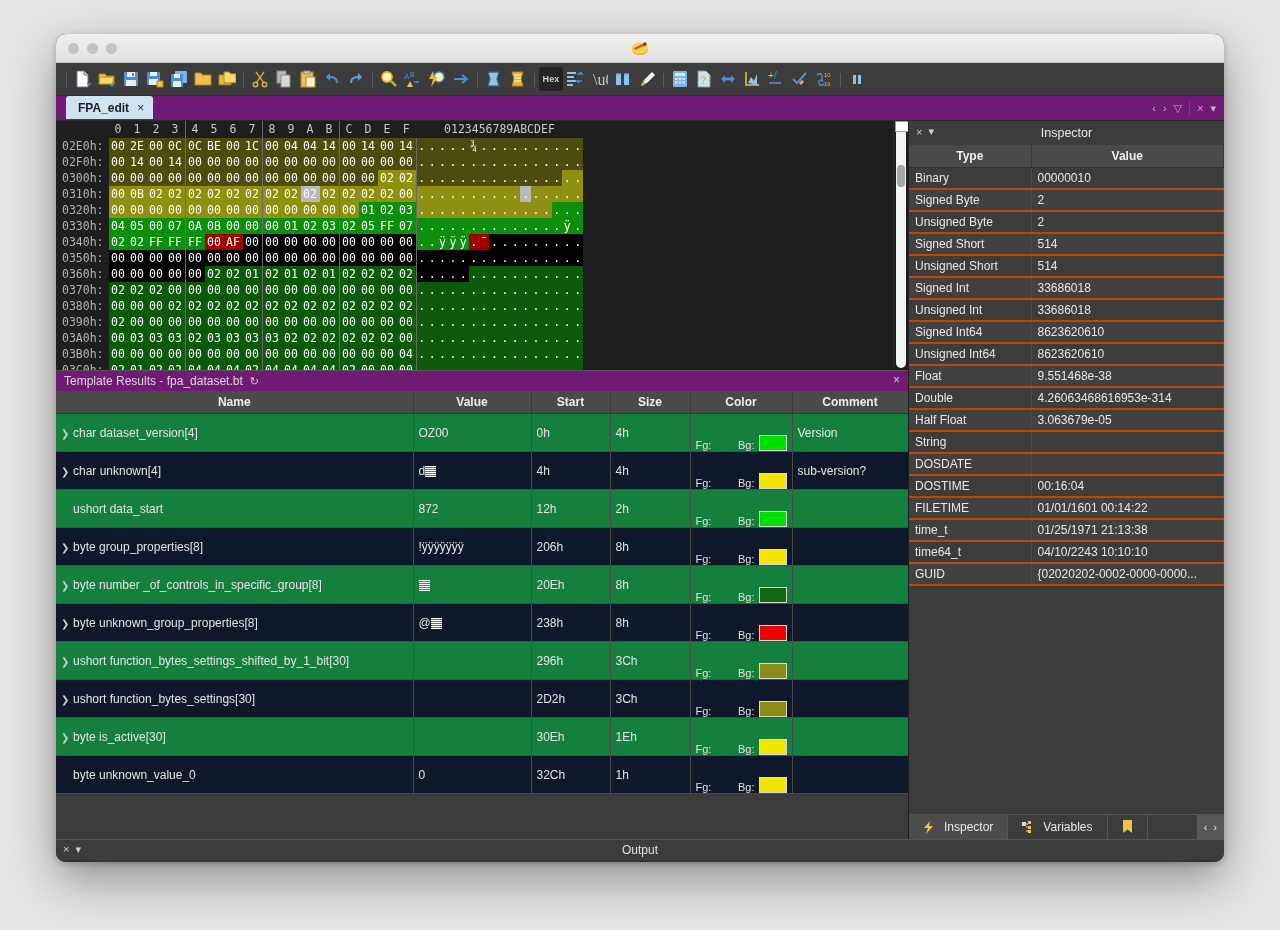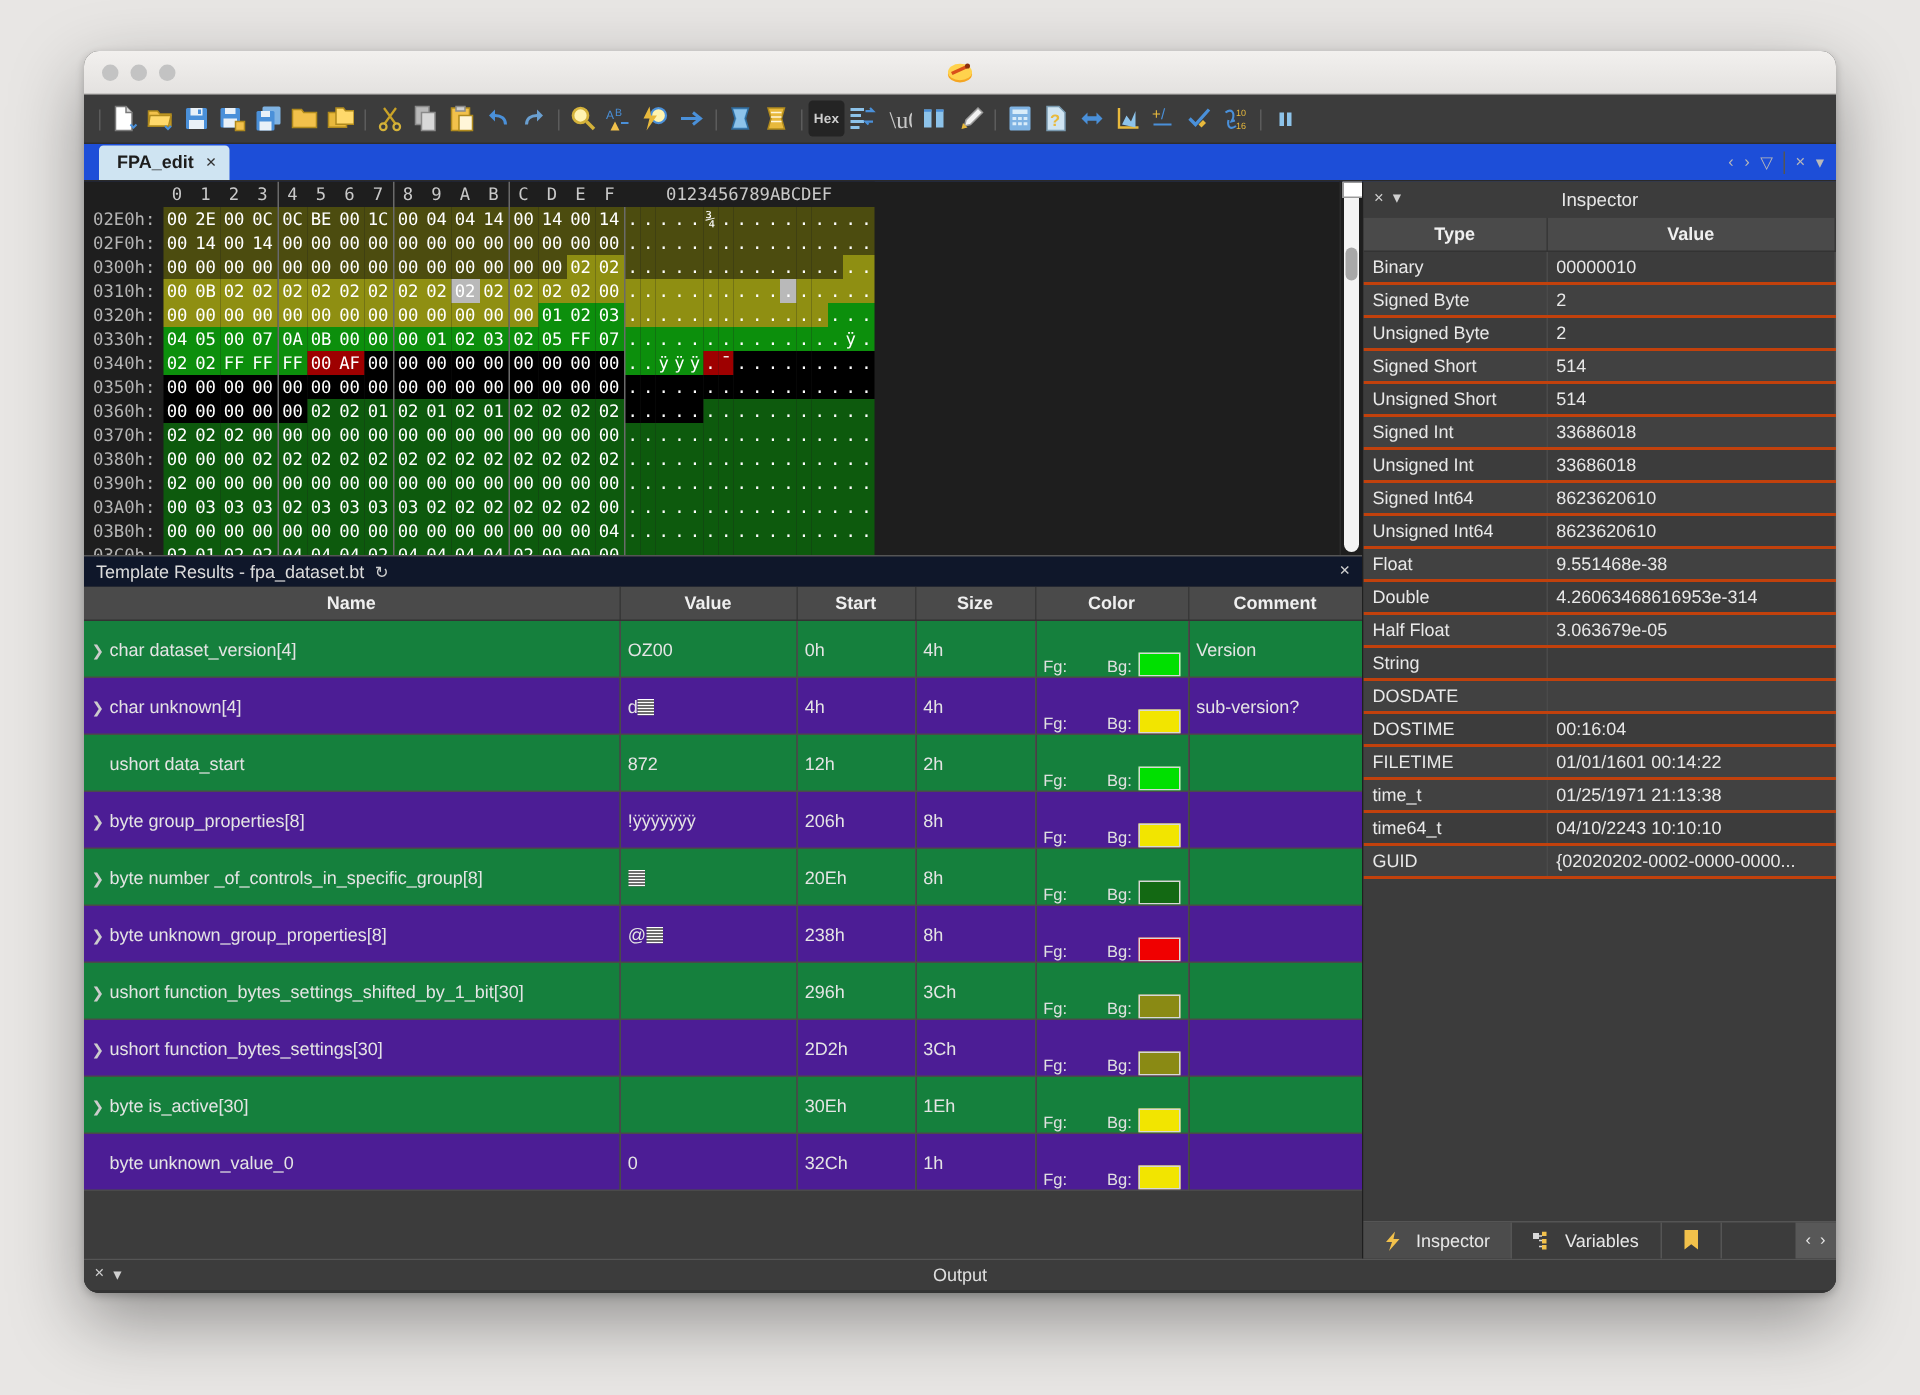--- a/index.html
+++ b/index.html
@@ -33,21 +33,21 @@
     height:32px;background:#3c3c3c;border-bottom:1px solid #2e2e2e;
     display:flex;align-items:center;padding:0 6px;gap:0px;
   }
   .tb{width:24px;height:24px;display:flex;align-items:center;justify-content:center;border-radius:3px;flex:0 0 auto;}
   .tbsep{width:9px;height:16px;flex:0 0 auto;position:relative;}
   .tbsep::after{content:"";position:absolute;left:4px;top:2px;width:1px;height:14px;background:#5c5c5c;}
   .tb.active{background:#242424;}
   .tb .hexlabel{color:#cfcfcf;font-size:9px;font-weight:bold;letter-spacing:.2px;}
   
   #tabstrip{
-    height:24px;background:#1d4ed8;display:flex;align-items:center;position:relative;
+    height:24px;background:#701a75;display:flex;align-items:flex-start;position:relative;
     border-bottom:1px solid #2a2a2a;
   }
   #tab-fpa{
     height:23px;background:#cfe4f2;color:#1d1d1d;font-size:12px;font-weight:bold;
     display:flex;align-items:center;gap:8px;padding:0 9px 0 12px;margin-left:10px;
     border-top-left-radius:3px;border-top-right-radius:3px;
   }
   #tab-fpa .x{font-size:12px;font-weight:normal;color:#333;}
   #tabstrip .right{position:absolute;right:0;top:0;height:24px;display:flex;align-items:center;gap:7px;padding-right:8px;color:#b9b9b9;font-size:11px;}
   .vsep{width:1px;height:15px;background:#555;}
@@ -71,36 +71,36 @@
   .c-dgreen{background:#0d5a0d;}
   .c-black{background:#000000;}
   .c-red{background:#9e0000;}
   .cursor{background:#b9b9b9;color:#1e1e1e;}
   #hexscroll{width:14px;background:#1e1e1e;position:relative;border-left:1px solid #2b2b2b;}
   #hexscroll .track{position:absolute;left:2px;top:2px;width:10px;bottom:2px;background:#f4f4f4;border-radius:5px;}
   #hexscroll .thumb{position:absolute;left:3px;top:44px;width:8px;height:22px;background:#a8a8a8;border-radius:4px;}
   #hexscroll .topbox{position:absolute;left:1px;top:0;width:12px;height:9px;background:#ffffff;border:1px solid #9a9a9a;}
   
   #tmplhdr{
-    height:20px;background:#0f172a;color:#dcdcdc;font-size:12px;
+    height:20px;background:#701a75;color:#dcdcdc;font-size:12px;
     display:flex;align-items:center;padding:0 8px;position:relative;border-top:1px solid #555;
   }
   #tmplhdr .refresh{margin-left:7px;color:#cfcfcf;font-size:11px;}
   #tmplhdr .close{position:absolute;right:8px;top:2px;color:#cfcfcf;font-size:12px;}
   #tmpltable{flex:1;background:#3c3c3c;overflow:hidden;}
   table.tr-table{width:100%;border-collapse:collapse;font-size:12px;color:#e4e4e4;table-layout:fixed;}
   table.tr-table th{
     background:#4a4a4a;color:#efefef;font-size:12px;font-weight:bold;height:20px;
     border-right:1px solid #383838;border-bottom:1px solid #333;
   }
   table.tr-table td{
     height:20px;border-right:1px solid #4a4a4a;border-bottom:1px solid #4a4a4a;
     padding:0 5px;white-space:nowrap;overflow:hidden;
   }
-  tr.alt td{background:#4c1d95;}
+  tr.alt td{background:#0f172a;}
   tr.norm td{background:#15803d;}
   .twisty{display:inline-block;width:12px;color:#cccccc;font-size:10px;}
   .glyphbox{display:inline-block;width:11px;height:11px;vertical-align:-2px;
     background:repeating-linear-gradient(#ffffff 0 1px,#6d6d6d 1px 2px);}
   .fgbg{display:flex;align-items:flex-end;gap:4px;font-size:11px;color:#e0e0e0;margin-top:21px;}
   .swatch{width:26px;height:14px;border:1px solid #d8d8d8;}
   
   #insphdr{height:24px;background:#3c3c3c;color:#e6e6e6;font-size:12.5px;display:flex;align-items:center;justify-content:center;position:relative;}
   #insphdr .lefticons{position:absolute;left:7px;top:4px;color:#d0d0d0;font-size:11px;display:flex;gap:6px;align-items:center;}
   #insptable{flex:1;background:#3c3c3c;overflow:hidden;}

